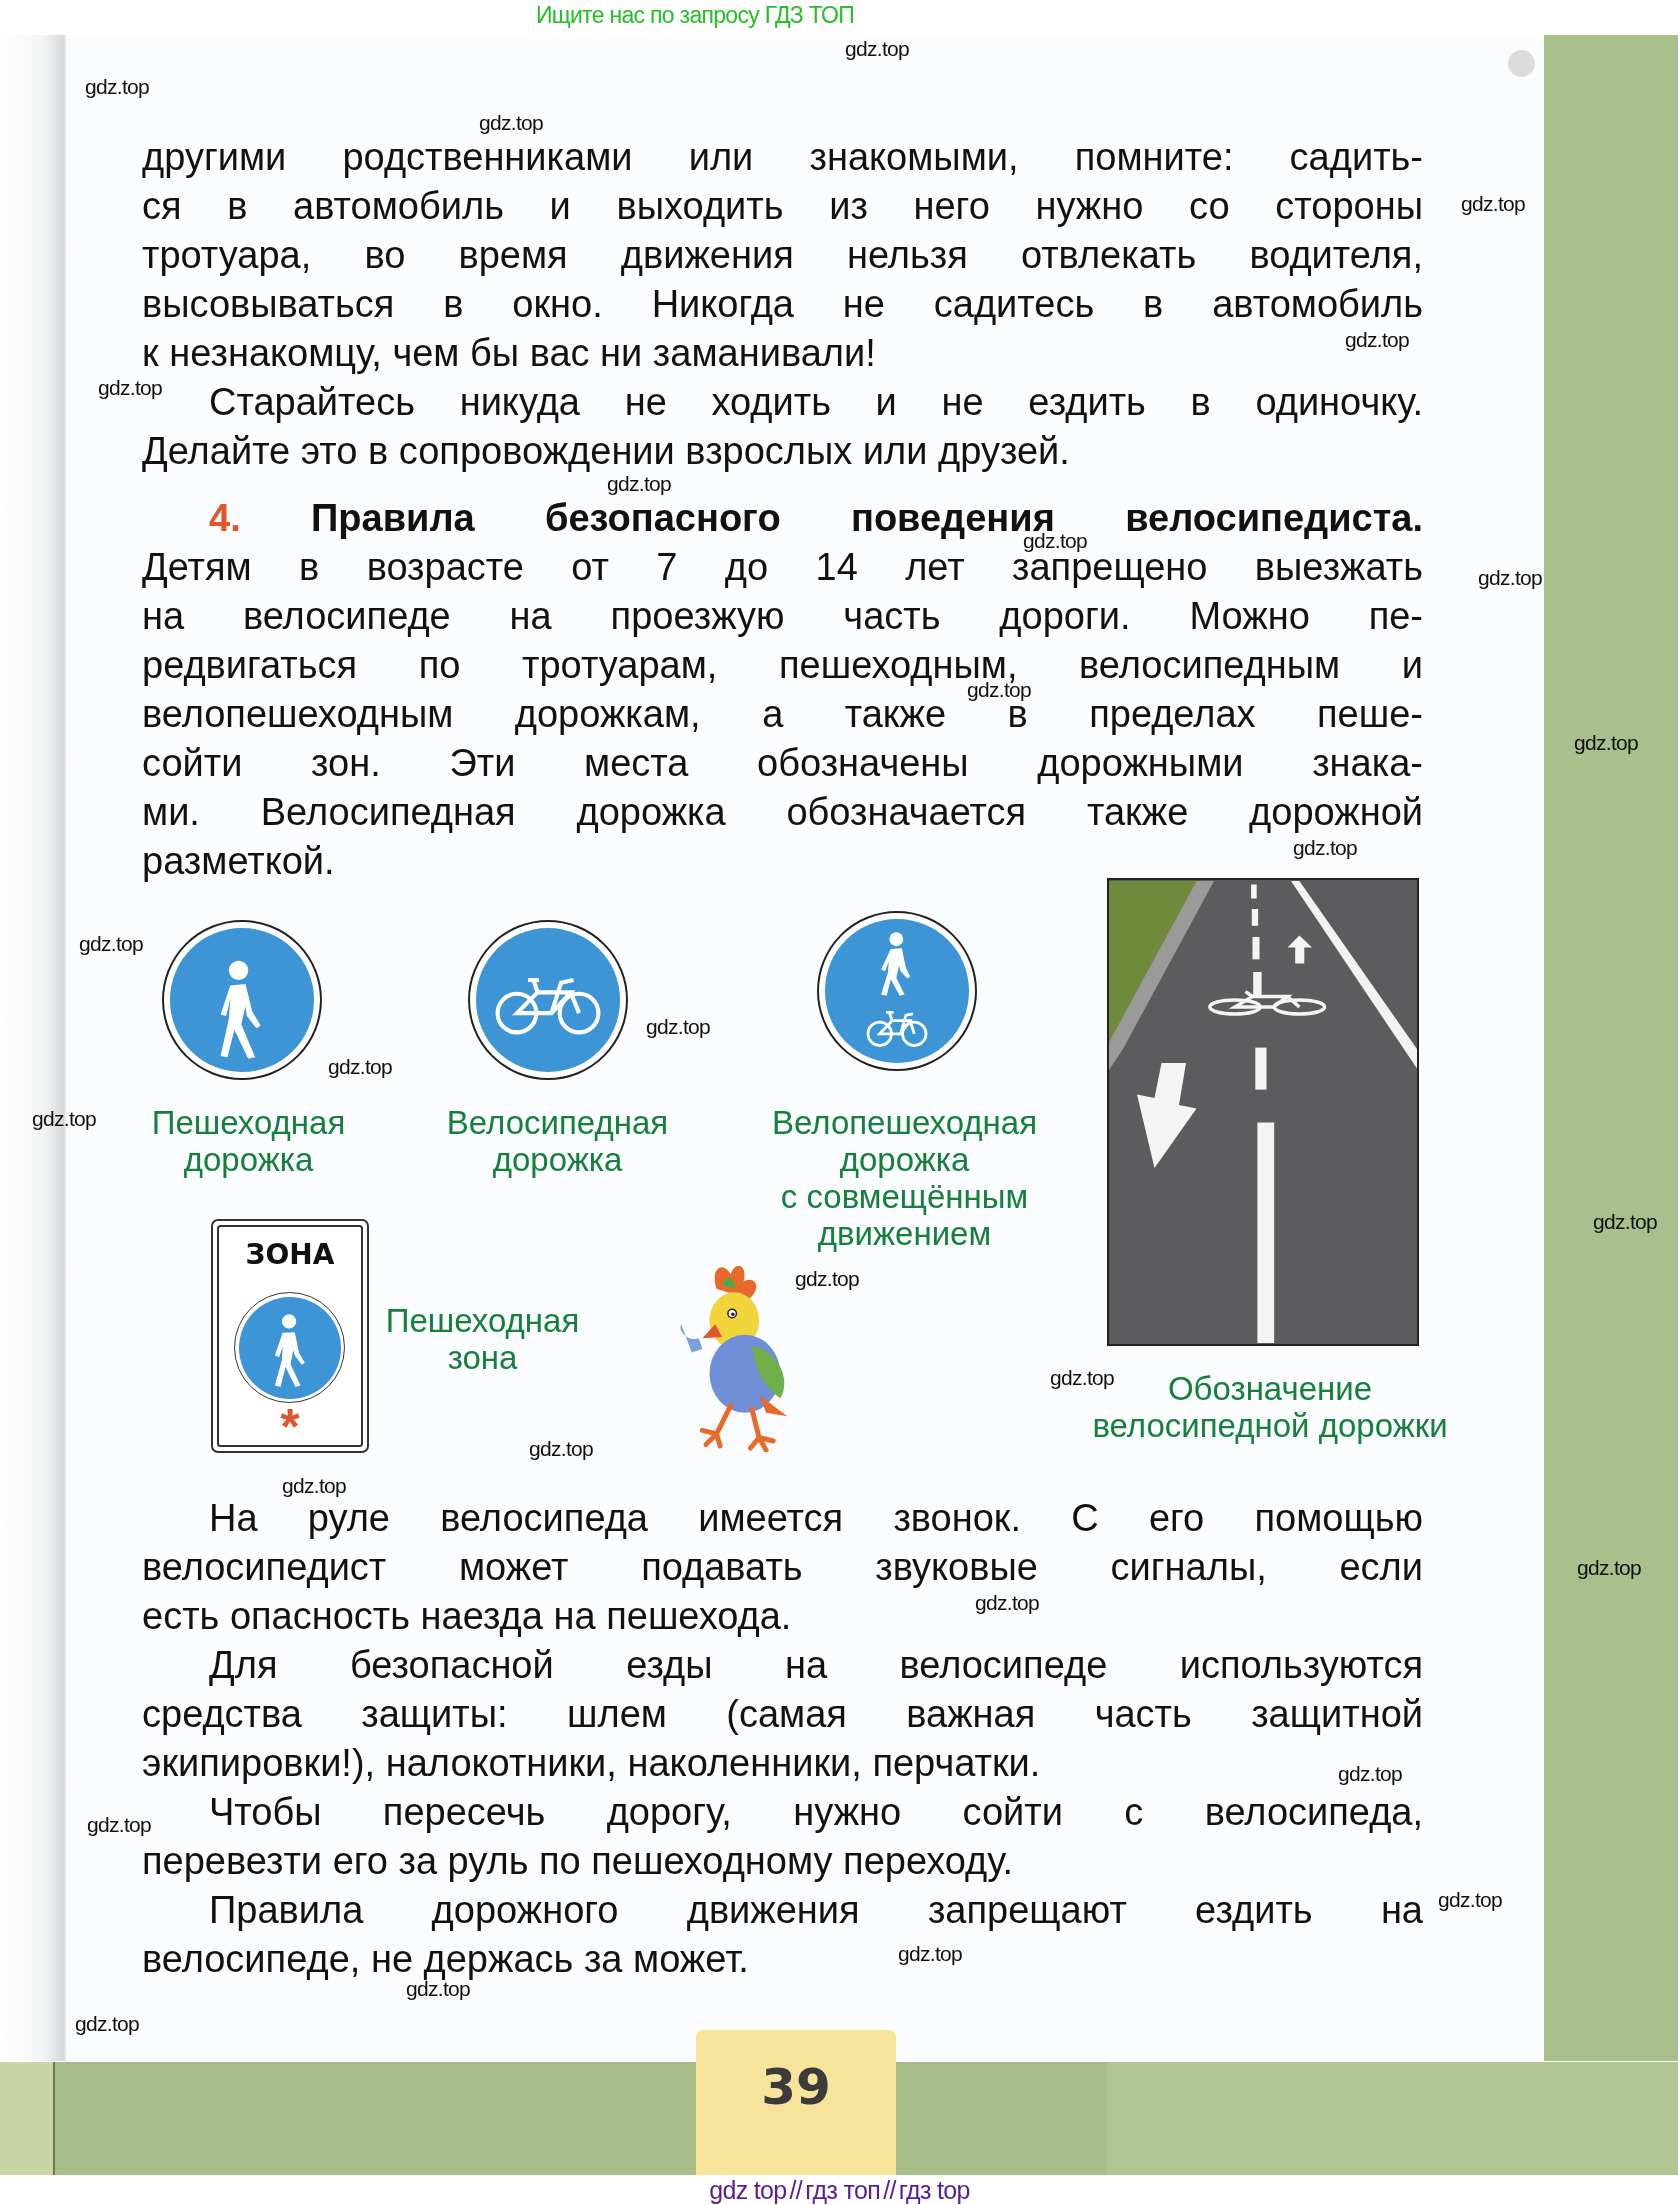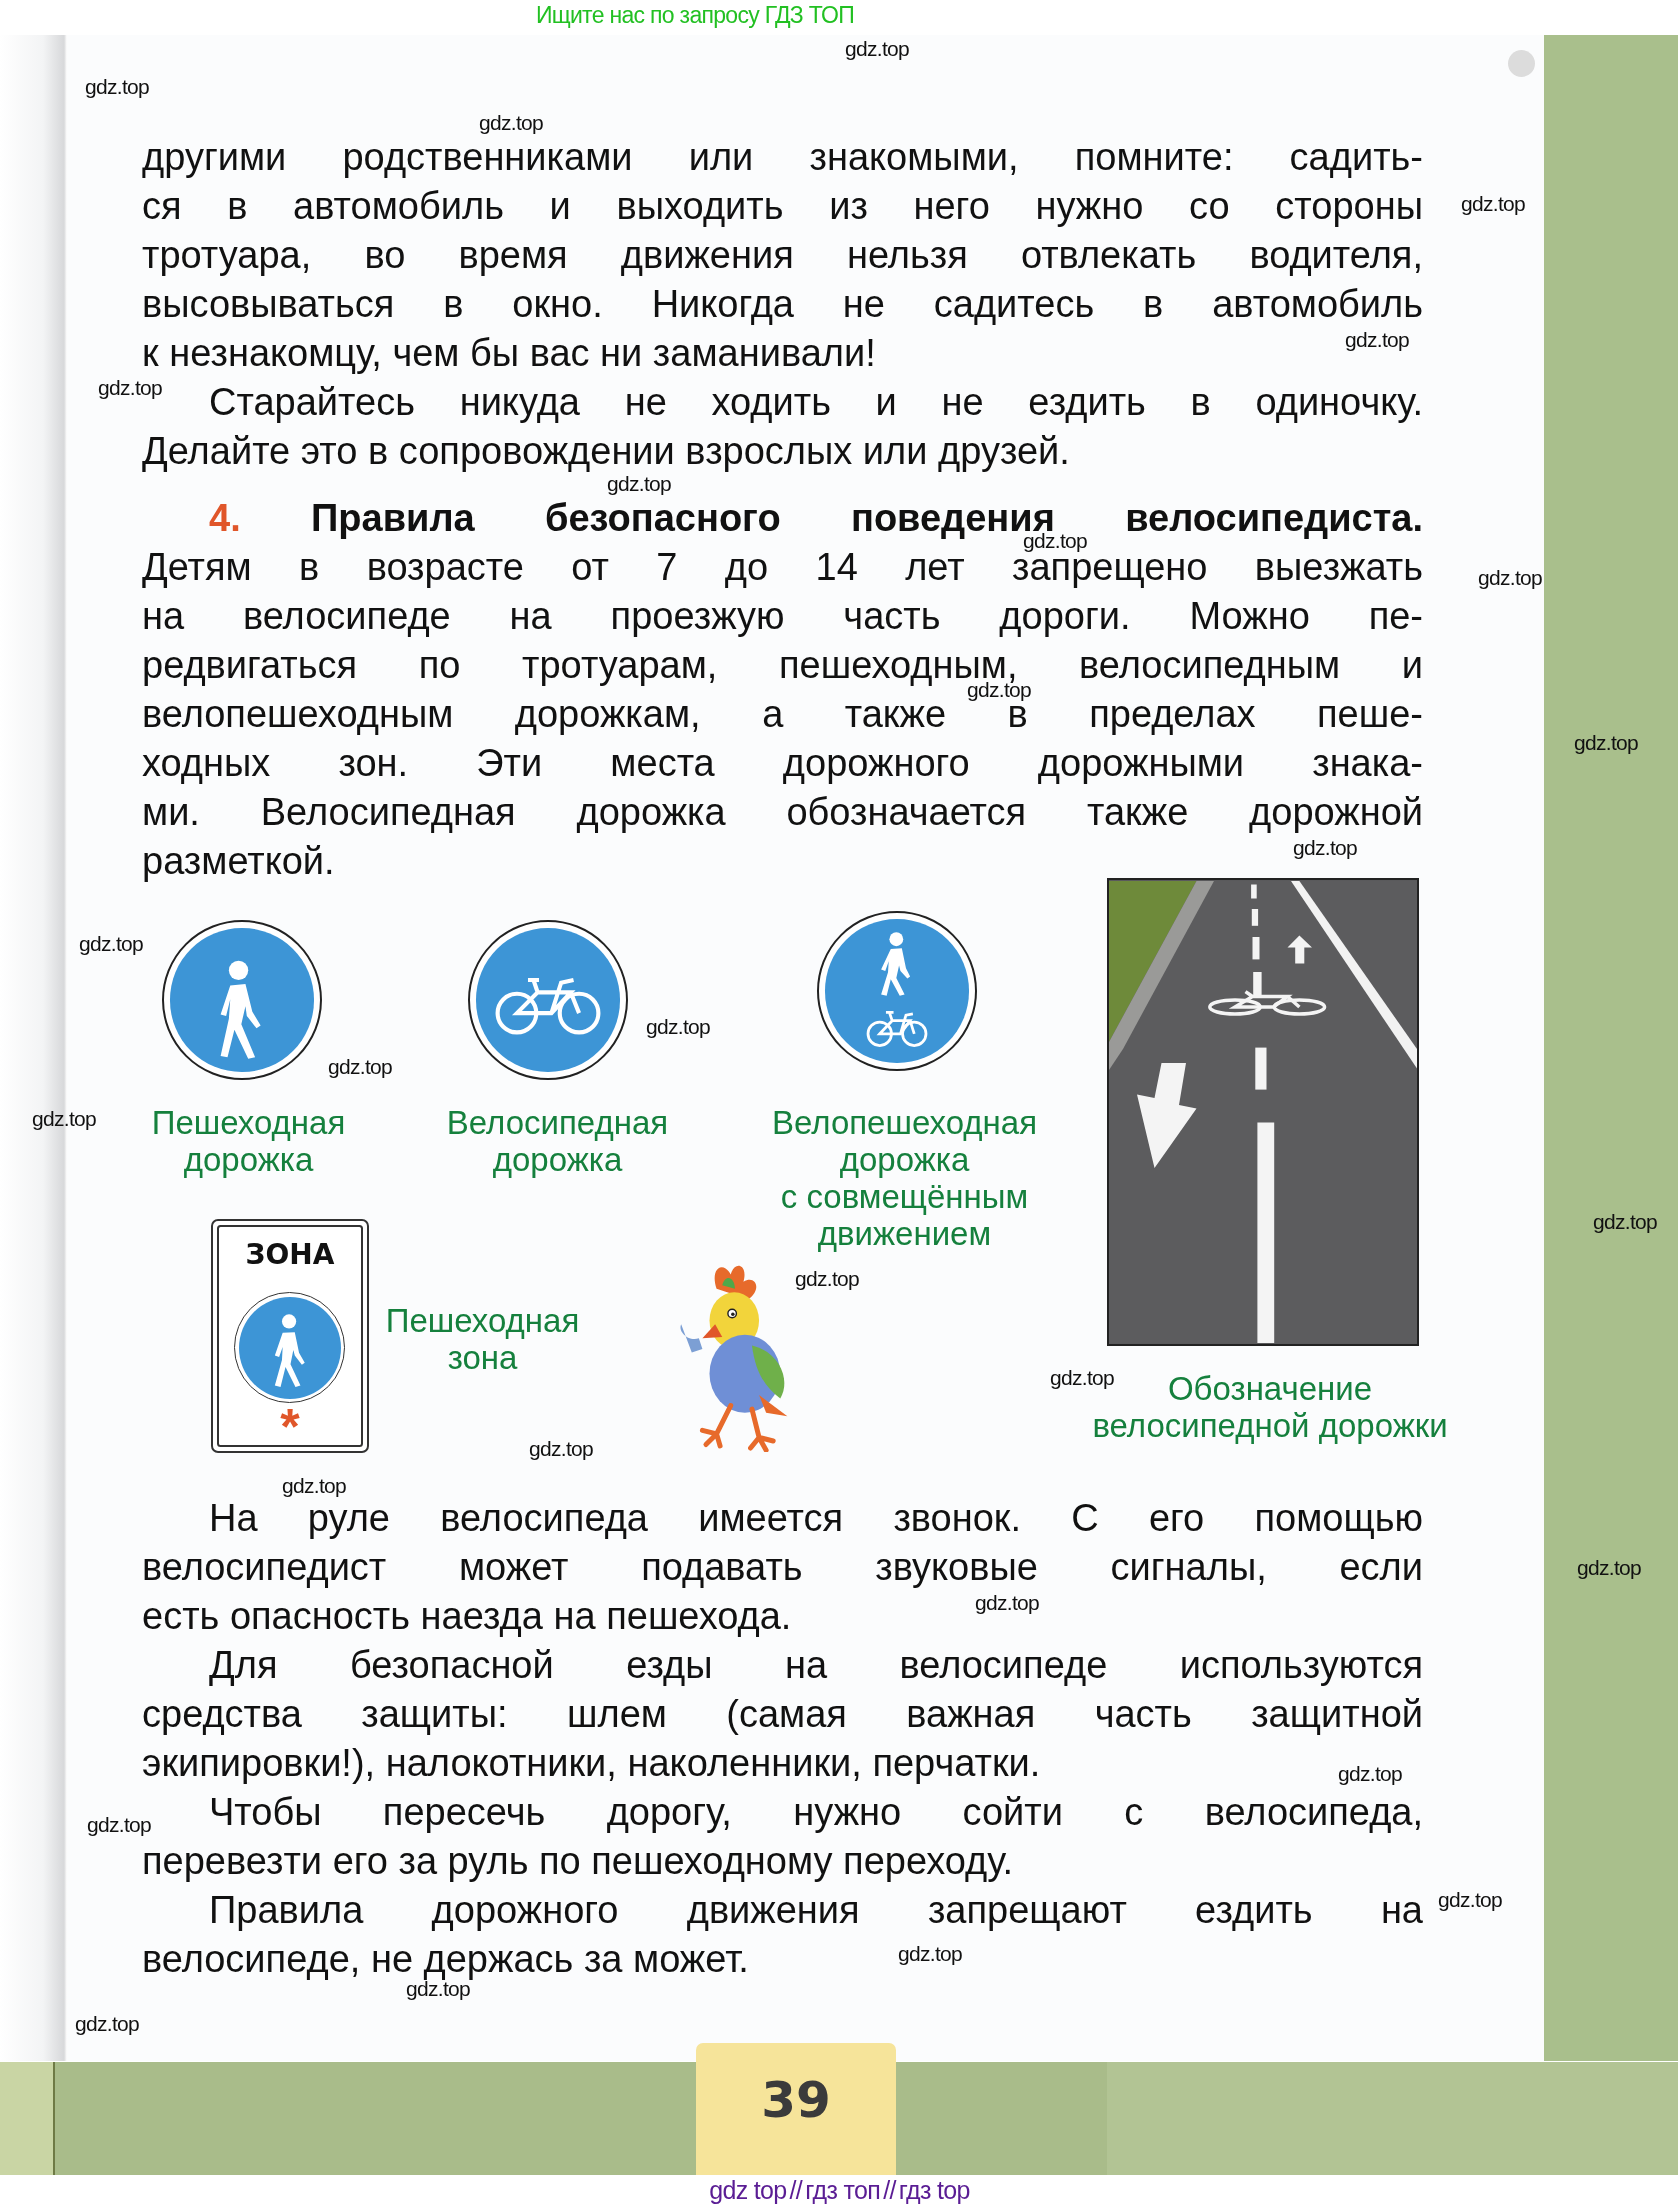--- a/index.html
+++ b/index.html
@@ -8,21 +8,21 @@
   .topbar { position:absolute; left:0; top:0; width:1390px; height:35px; background:#fff; text-align:center; }
   .topbar a { color:#22c022; font-size:23px; line-height:31px; text-decoration:none; font-family:"Liberation Sans", sans-serif; letter-spacing:-0.7px; }
   .right-margin { position:absolute; left:1544px; top:35px; width:135px; height:2026px; background:#a9bf8c; }
   .page { position:absolute; left:0; top:35px; width:1544px; height:2026px; background:#fbfcfd; }
   .page-shadow { position:absolute; left:0; top:35px; width:67px; height:2026px;
                  background:linear-gradient(to right,#ffffff 0,#f3f4f5 43px,#d7d8da 64px,#ffffff 67px); }
   .hole { position:absolute; left:1508px; top:50px; width:27px; height:27px; border-radius:50%; background:#dcdcdc; }
   .bottom-band { position:absolute; left:0; top:2062px; width:1679px; height:114px; background:#a9bc8a; }
   .bottom-band .left-strip { position:absolute; left:0; top:0; width:53px; height:114px; background:#c9d5a4; border-right:2.1px solid #6e7a45; }
   .bottom-band .deco { position:absolute; left:1107px; top:0; width:571px; height:114px; background:#b2c494; }
-  .page-tab { position:absolute; left:696px; top:2030px; width:200px; height:146px; background:#f6e49a; border-radius:7px 7px 0 0; text-align:center;margin-top:13px; }
+  .page-tab { position:absolute; left:696px; top:2030px; width:200px; height:146px; background:#f6e49a; border-radius:7px 7px 0 0; text-align:center; }
   .page-tab span { display:block; margin-top:28px; font-size:50px; font-weight:bold; color:#3b3b3b; font-family:"DejaVu Sans", sans-serif; }
   .footer { position:absolute; left:0; top:2175px; width:1679px; height:30px; background:#fff; text-align:center; }
   .footer a { color:#5a1d94; font-size:25px; line-height:30px; text-decoration:none; font-family:"Liberation Sans", sans-serif; letter-spacing:-0.7px; }
 
   .text { position:absolute; left:142px; width:1281px; color:#111; font-size:38px; line-height:49px; }
   .text .line { display:block; text-align:justify; text-align-last:justify; white-space:nowrap; }
   .text .line.last { text-align-last:left; }
   .indent { padding-left:67px; }
   .heading { font-weight:bold; }
   .heading .num { color:#e0562a; }
@@ -66,21 +66,21 @@
   <span class="line indent">Старайтесь никуда не ходить и не ездить в одиночку.</span>
   <span class="line last">Делайте это в сопровождении взрослых или друзей.</span>
 </div>
 
 <div class="text" style="top:494px;">
   <span class="line heading indent"><span class="num">4.</span> <span>Правила безопасного поведения велосипедиста.</span></span>
   <span class="line">Детям в возрасте от 7 до 14 лет запрещено выезжать</span>
   <span class="line">на велосипеде на проезжую часть дороги. Можно пе-</span>
   <span class="line">редвигаться по тротуарам, пешеходным, велосипедным и</span>
   <span class="line">велопешеходным дорожкам, а также в пределах пеше-</span>
-  <span class="line">ходных зон. Эти места дорожного дорожными знака-</span>
+  <span class="line">сойти зон. Эти места обозначены дорожными знака-</span>
   <span class="line">ми. Велосипедная дорожка обозначается также дорожной</span>
   <span class="line last">разметкой.</span>
 </div>
 
 <div class="sign" style="left:162px; top:920px;">
   <div class="inner"></div>
   <svg viewBox="0 0 226 226">
     <circle cx="108" cy="70" r="14" fill="#fff"></circle>
     <path d="M96 92 L118 90 L128 130 L140 150 L134 154 L120 136 L118 122 L112 148 L132 196 L122 198 L102 156 L92 196 L82 194 L94 140 L96 112 L90 136 L82 134 Z" fill="#fff"></path>
   </svg>

